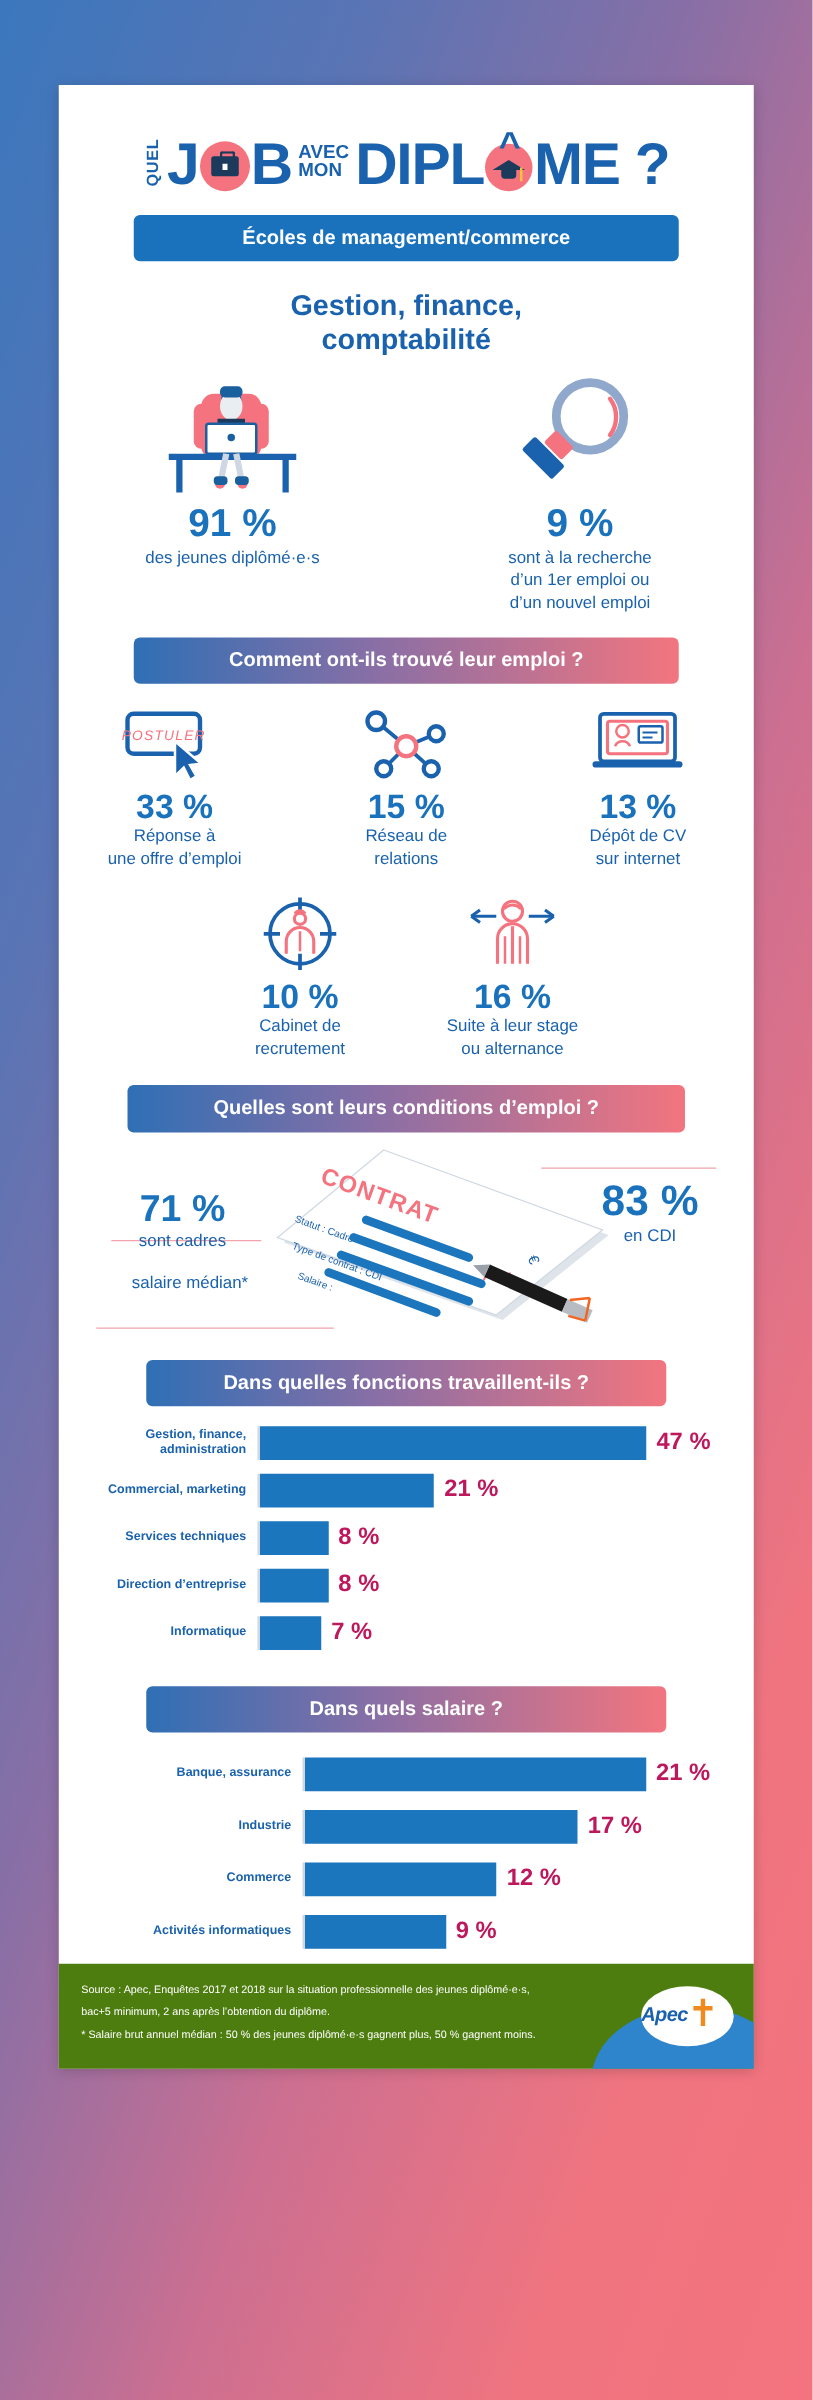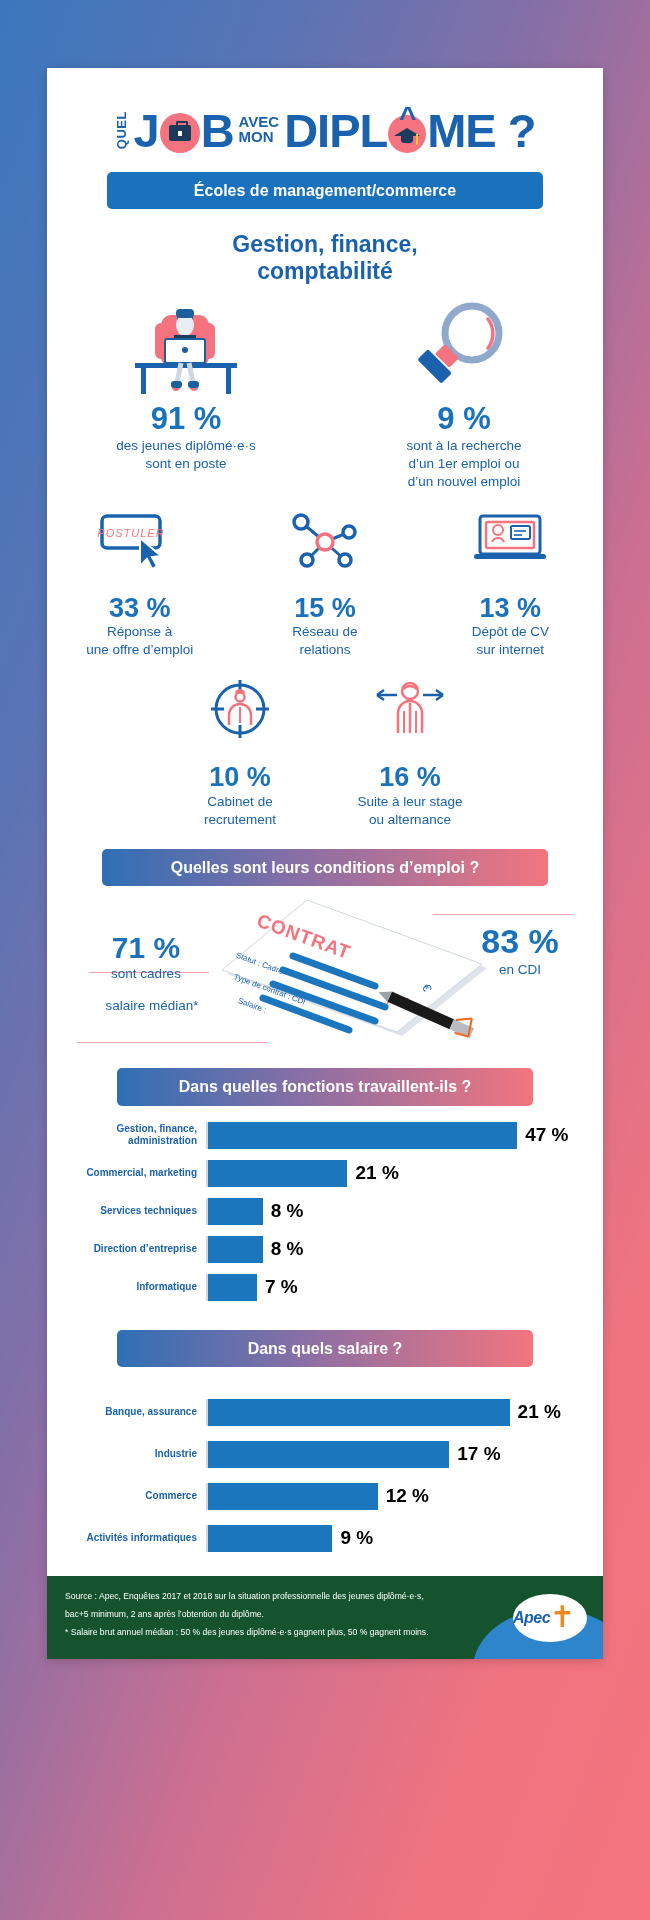--- a/index.html
+++ b/index.html
@@ -67,44 +67,44 @@
   
   .row2{display:flex;justify-content:center;align-items:flex-start;margin-top:12px;}
   .cell{flex:1;text-align:center;}
   .art{height:100px;display:flex;align-items:flex-end;justify-content:center;}
   .pct{color:#1a72bd;font-size:31px;font-weight:bold;line-height:1.05;margin-top:6px;}
   .cap-txt{color:#1a62ad;font-size:13.5px;line-height:1.35;margin-top:1px;}
   
   .iconrow{display:flex;justify-content:center;margin-top:16px;}
   .iconcell{flex:1;text-align:center;}
   .iconcell .ic{height:64px;display:flex;align-items:center;justify-content:center;font-style:italic;}
-  .iconcell .pct{font-size:27px;margin-top:22px;}
+  .iconcell .pct{font-size:27px;margin-top:4px;}
   .iconrow.two .iconcell{flex:0 0 170px;}
   
   .contract-wrap{position:relative;height:150px;margin-top:10px;}
   .c-left{position:absolute;left:34px;top:30px;text-align:center;width:130px;}
   .c-left .pct{font-size:30px;}
   .c-sal{position:absolute;left:20px;top:100px;text-align:center;width:170px;}
   .c-sal .pct{font-size:29px;}
   .c-right{position:absolute;right:28px;top:22px;text-align:center;width:110px;}
   .c-right .pct{font-size:34px;}
   .leader{position:absolute;border-bottom:1px solid #f2a3ad;}
   
   .chart{padding:16px 18px 6px 18px;}
   .brow{display:flex;align-items:center;margin-bottom:11px;}
   .blabel{
     width:132px;text-align:right;padding-right:9px;color:#1a62ad;
     font-size:10px;font-weight:bold;line-height:1.25;
   }
   .btrack{flex:1;position:relative;display:flex;align-items:center;border-left:2px solid #cfd8e2;padding-left:0;height:27px;}
   .bfill{background:#1c76bd;height:27px;}
-  .bval{color:#000000;font-size:19px;font-weight:bold;margin-left:8px;white-space:nowrap;}
+  .bval{color:#be185d;font-size:19px;font-weight:bold;margin-left:8px;white-space:nowrap;}
   
   .footer{
-    background:#14532d;color:#fff;padding:14px 18px 16px 18px;margin-top:12px;
+    background:#4d7c0f;color:#fff;padding:14px 18px 16px 18px;
     position:relative;overflow:hidden;
   }
   .footer p{margin:0 0 5px 0;font-size:8.6px;line-height:1.5;max-width:390px;}
   .apec{
     position:absolute;right:16px;top:50%;transform:translateY(-50%);
     width:74px;height:48px;border-radius:50%;background:#fff;
     display:flex;align-items:center;justify-content:flex-start;
   }
   .apec span{color:#1a62ad;font-size:16px;font-weight:bold;font-style:italic;letter-spacing:-.5px;}
   .apec-swoosh{position:absolute;right:12px;top:8px;font-size:30px;color:#f08a1d;line-height:1;}
@@ -169,21 +169,20 @@
           <path d="M60 66 L56 86 M68 66 L72 86" stroke="#cfd8e2" stroke-width="5" fill="none"></path>
           <circle cx="55" cy="90" r="4" fill="#f4737e"></circle>
           <circle cx="73" cy="90" r="4" fill="#f4737e"></circle>
           <rect x="50" y="84" width="11" height="7" rx="3" fill="#1a5f9e"></rect>
           <rect x="67" y="84" width="11" height="7" rx="3" fill="#1a5f9e"></rect>
         </svg>
       </div>
       <div class="pct">91 %</div>
       <div class="cap-txt">
         <div>des jeunes diplômé·e·s</div>
-        <div>sont en poste</div>
       </div>
     </div>
 
     <div class="cell">
       <div class="art">
         <svg width="120" height="100" viewBox="0 0 120 100">
           <circle cx="68" cy="36" r="27" fill="none" stroke="#8fa8cc" stroke-width="7"></circle>
           <path d="M84 22 a24 24 0 0 1 0 29" fill="none" stroke="#f4737e" stroke-width="3.5" stroke-linecap="round"></path>
           <rect x="33" y="52" width="20" height="14" rx="2" transform="rotate(45 43 59)" fill="#f4737e"></rect>
           <rect x="14" y="62" width="34" height="15" rx="2" transform="rotate(45 31 69)" fill="#1a62ad"></rect>
@@ -191,20 +190,23 @@
       </div>
       <div class="pct">9 %</div>
       <div class="cap-txt">
         <div>sont à la recherche</div>
         <div>d’un 1er emploi ou</div>
         <div>d’un nouvel emploi</div>
       </div>
     </div>
   </div>
 
+  <div style="padding:0 60px;margin-top:18px;">
+    <div class="banner grad">Comment ont-ils trouvé leur emploi ?</div>
+  </div>
 
   <div class="iconrow">
     <div class="iconcell">
       <div class="ic">
         <svg width="92" height="64" viewBox="0 0 92 64">
           <rect x="8" y="8" width="58" height="32" rx="5" fill="none" stroke="#1a62ad" stroke-width="3.5"></rect>
           <text x="37" y="29" font-family="Liberation Sans, sans-serif" font-size="11" fill="#f4737e" text-anchor="middle" letter-spacing="1">POSTULER</text>
           <path d="M46 30 L46 58 L53 51 L58 61 L63 58 L58 49 L67 48 Z" fill="#1a62ad" stroke="#fff" stroke-width="2"></path>
         </svg>
       </div>
@@ -398,21 +400,21 @@
         <div class="bfill" style="width:13%"></div>
         <div class="bval">7 %</div>
       </div>
     </div>
   </div>
 
   <div style="padding:0 70px;margin-top:12px;">
     <div class="banner grad">Dans quels salaire ?</div>
   </div>
 
-  <div class="chart" style="padding-top:32px;">
+  <div class="chart" style="padding-top:20px;margin-left:36px;">
     <div class="brow" style="margin-bottom:15px;">
       <div class="blabel">Banque, assurance</div>
       <div class="btrack">
         <div class="bfill" style="width:80%"></div>
         <div class="bval">21 %</div>
       </div>
     </div>
     <div class="brow" style="margin-bottom:15px;">
       <div class="blabel">Industrie</div>
       <div class="btrack">

